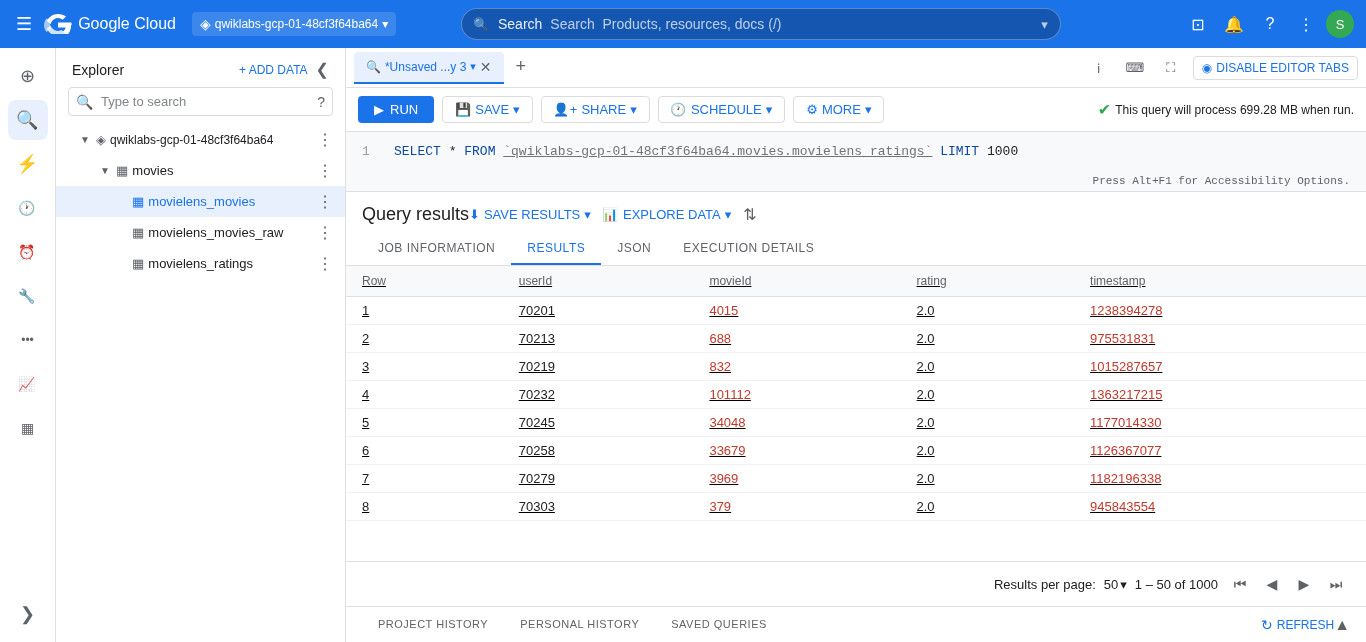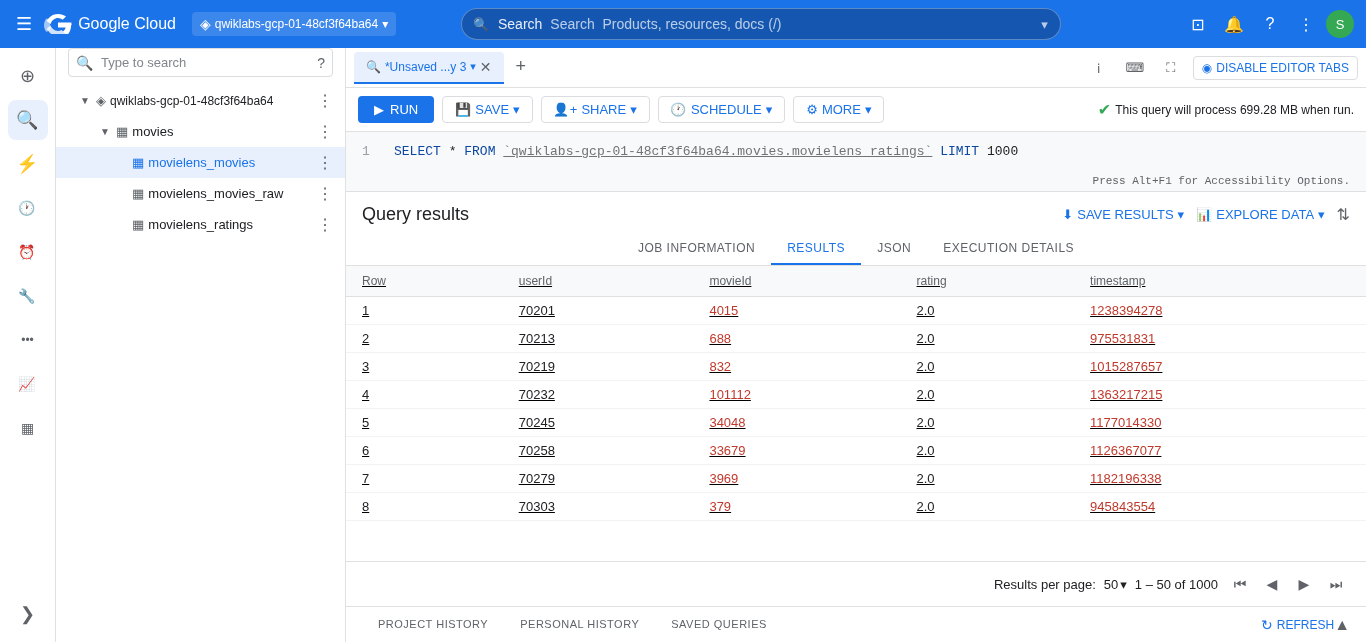--- a/index.html
+++ b/index.html
@@ -199,41 +199,40 @@
     .accessibility-hint {
       position: absolute; right: 16px; bottom: 4px;
       font-size: 11px; color: #5f6368;
     }
 
     
     .results-area {
       flex: 1; display: flex; flex-direction: column; overflow: hidden;
     }
     .results-header {
-      display: flex; align-items: center; justify-content: space-between;
+      display: flex; align-items: center; justify-content: flex-start;
       padding: 12px 16px 8px;
     }
     .results-title { font-size: 18px; font-weight: 400; color: #202124; }
     .results-actions { display: flex; align-items: center; gap: 12px; }
     .save-results-btn {
       display: flex; align-items: center; gap: 4px;
       color: #1a73e8; font-size: 13px; cursor: pointer;
     }
     .explore-data-btn {
       display: flex; align-items: center; gap: 4px;
       color: #1a73e8; font-size: 13px; cursor: pointer;
     }
     .expand-icon { color: #5f6368; font-size: 16px; cursor: pointer; }
 
     
     .result-tabs {
       display: flex; align-items: center;
       border-bottom: 1px solid #e0e0e0;
       padding: 0 16px;
-      justify-content: center;
     }
     .result-tab {
       padding: 8px 16px;
       font-size: 12px; font-weight: 500;
       color: #5f6368;
       cursor: pointer;
       border-bottom: 2px solid transparent;
       letter-spacing: 0.5px;
       text-transform: uppercase;
     }
@@ -356,20 +355,27 @@
     <div class="rail-icon" style="font-size:14px;">🕐</div>
     <div class="rail-icon" style="font-size:14px;">⏰</div>
     <div class="rail-icon" style="font-size:14px;">🔧</div>
     <div class="rail-icon" style="font-size:12px;">•••</div>
     <div class="rail-icon" style="font-size:14px;">📈</div>
     <div class="rail-icon" style="font-size:14px;">▦</div>
     <div class="rail-icon rail-icon-bottom">❯</div>
   </div>
 
   <div class="sidebar">
+    <div class="sidebar-header">
+      <span class="sidebar-title">Explorer</span>
+      <div style="display:flex;align-items:center;gap:8px;">
+        <span class="sidebar-add-btn">+ ADD DATA</span>
+        <span style="color:#5f6368;cursor:pointer;font-size:16px;">❮</span>
+      </div>
+    </div>
 
     <div class="sidebar-search">
       <span class="search-icon-left">🔍</span>
       <input type="text" placeholder="Type to search" style="">
       <span class="help-icon">?</span>
     </div>
 
 
     <div>
 

